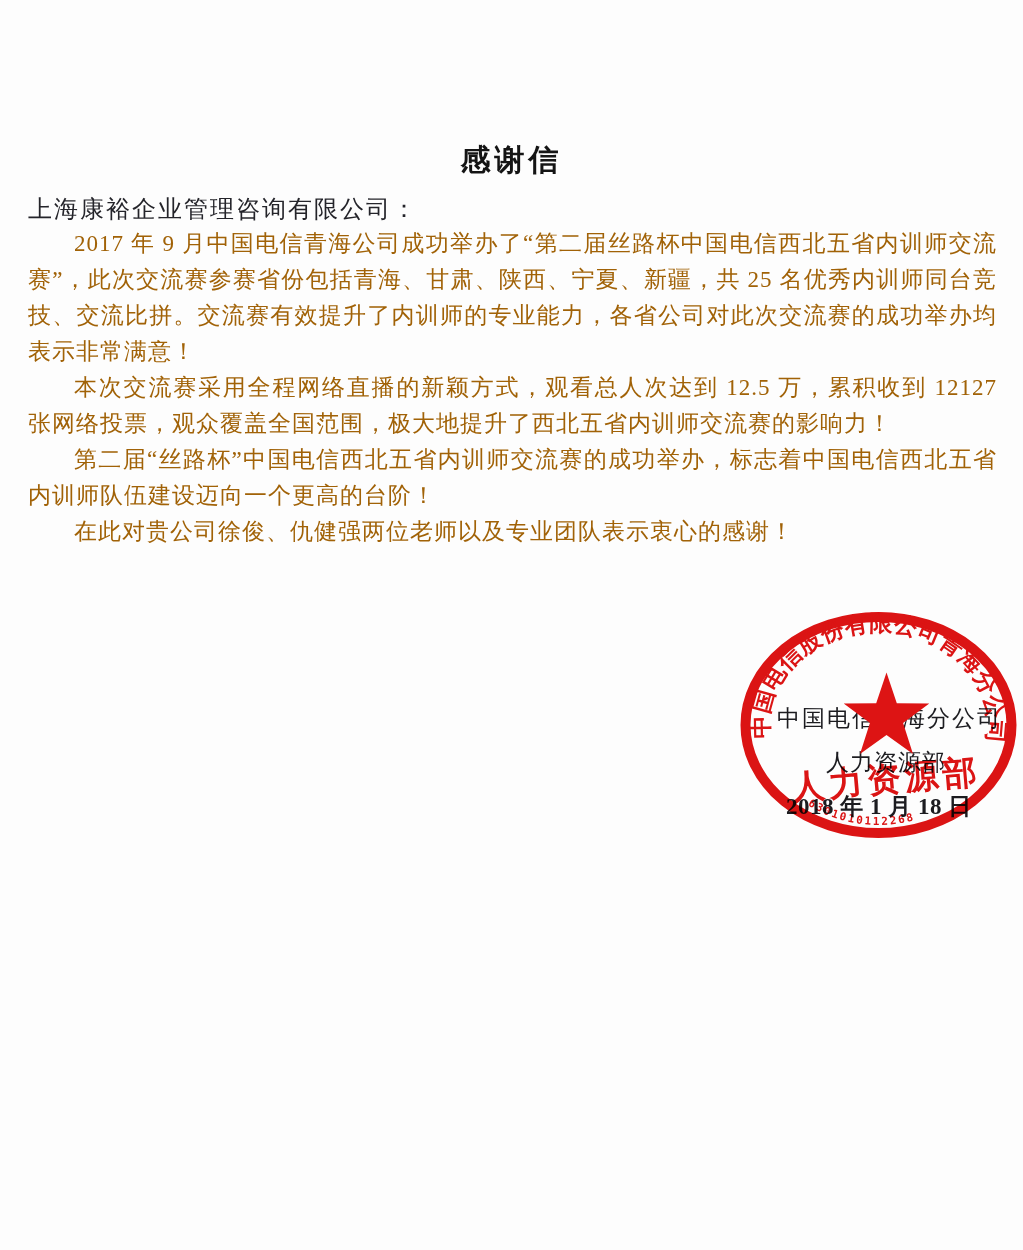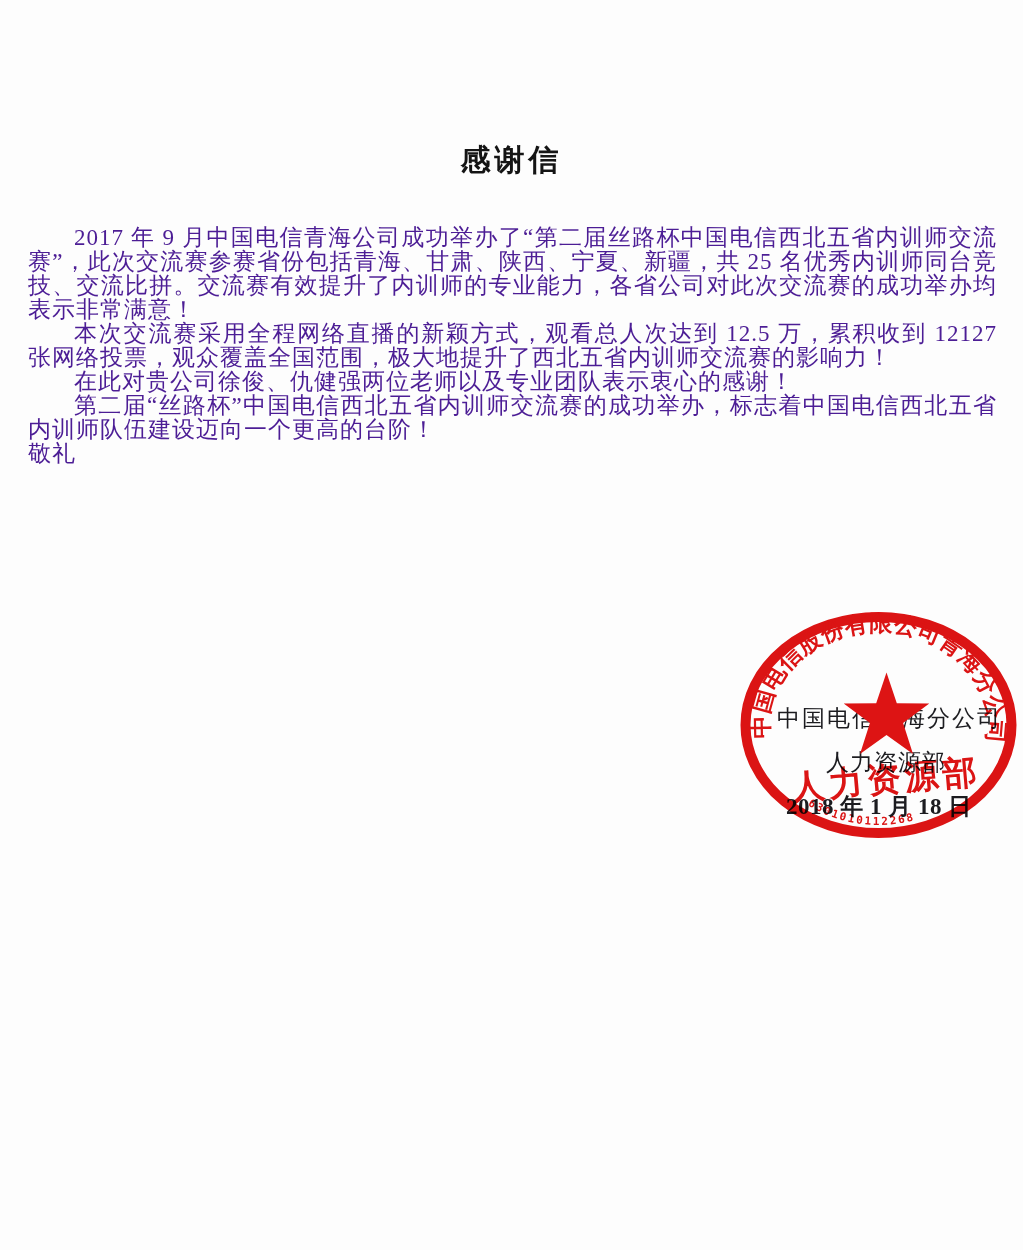--- a/index.html
+++ b/index.html
@@ -33,23 +33,23 @@
     letter-spacing: 2px;
     color: #24242a;
   }
   .body-text {
     position: absolute;
     top: 226px;
     left: 28px;
     width: 969px;
     font-size: 23px;
     letter-spacing: 1px;
-    line-height: 24px;
+    line-height: 36px;
     text-align: justify;
-    color: #4c1d95;
+    color: #a16207;
   }
   .body-text p { margin: 0; text-indent: 2em; }
   .body-text p.closing-cizhi { text-indent: 32px; }
   .body-text p.closing-jingli { text-indent: 0; }
   .signature-line {
     position: absolute;
     color: #1c1c20;
     white-space: nowrap;
   }
   .sig-company { top: 703px; left: 777px; font-size: 23px; letter-spacing: 2px; }
@@ -91,27 +91,27 @@
     letter-spacing: 2px;
   }
 </style>
 </head>
 <body>
 
 <div class="page">
 
   <div class="title">感谢信</div>
 
+  <div class="recipient">上海康裕企业管理咨询有限公司：</div>
 
   <div class="body-text">
     <p>2017 年 9 月中国电信青海公司成功举办了“第二届丝路杯中国电信西北五省内训师交流赛”，此次交流赛参赛省份包括青海、甘肃、陕西、宁夏、新疆，共 25 名优秀内训师同台竞技、交流比拼。交流赛有效提升了内训师的专业能力，各省公司对此次交流赛的成功举办均表示非常满意！</p>
     <p>本次交流赛采用全程网络直播的新颖方式，观看总人次达到 12.5 万，累积收到 12127 张网络投票，观众覆盖全国范围，极大地提升了西北五省内训师交流赛的影响力！</p>
+    <p>第二届“丝路杯”中国电信西北五省内训师交流赛的成功举办，标志着中国电信西北五省内训师队伍建设迈向一个更高的台阶！</p>
     <p>在此对贵公司徐俊、仇健强两位老师以及专业团队表示衷心的感谢！</p>
-    <p>第二届“丝路杯”中国电信西北五省内训师交流赛的成功举办，标志着中国电信西北五省内训师队伍建设迈向一个更高的台阶！</p>
-    <p class="closing-jingli">敬礼</p>
   </div>
 
   <div class="signature-line sig-company">中国电信青海分公司</div>
   <div class="signature-line sig-dept">人力资源部</div>
   <div class="signature-line sig-date">2018 年 1 月 18 日</div>
 
   <svg class="stamp-svg" viewBox="0 0 292 242" xmlns="http://www.w3.org/2000/svg">
     <defs>
       <path id="arcTop" d="M 36.6 136.1 A 110 94 0 1 1 254.4 136.1" fill="none"></path>
       <path id="arcBottom" d="M 69.6 199.6 A 118 100 0 0 0 221.4 199.6" fill="none"></path>

